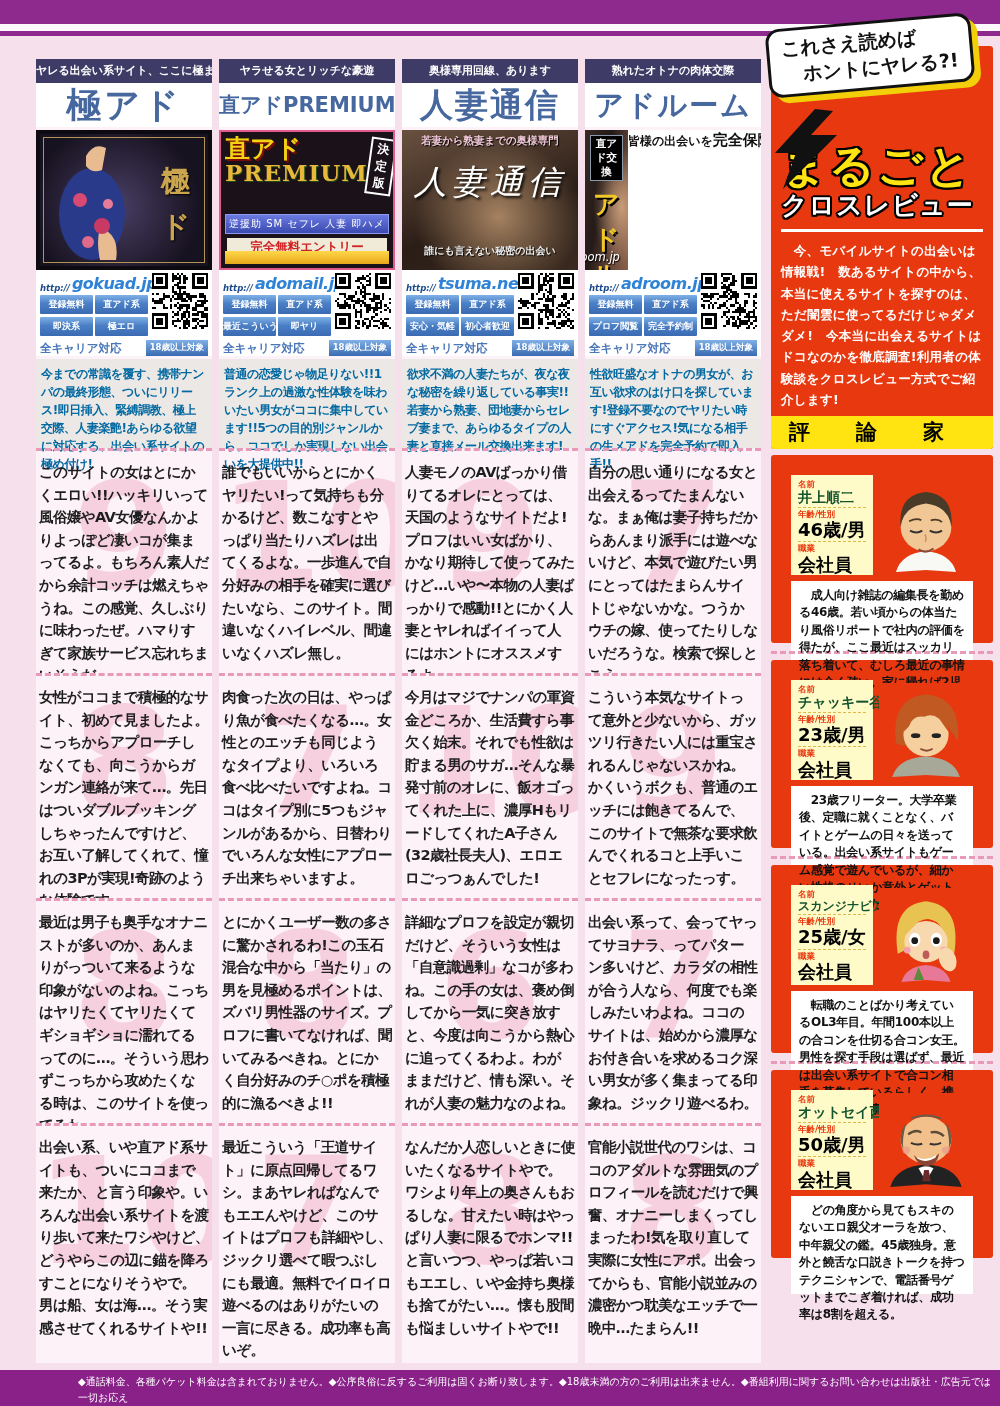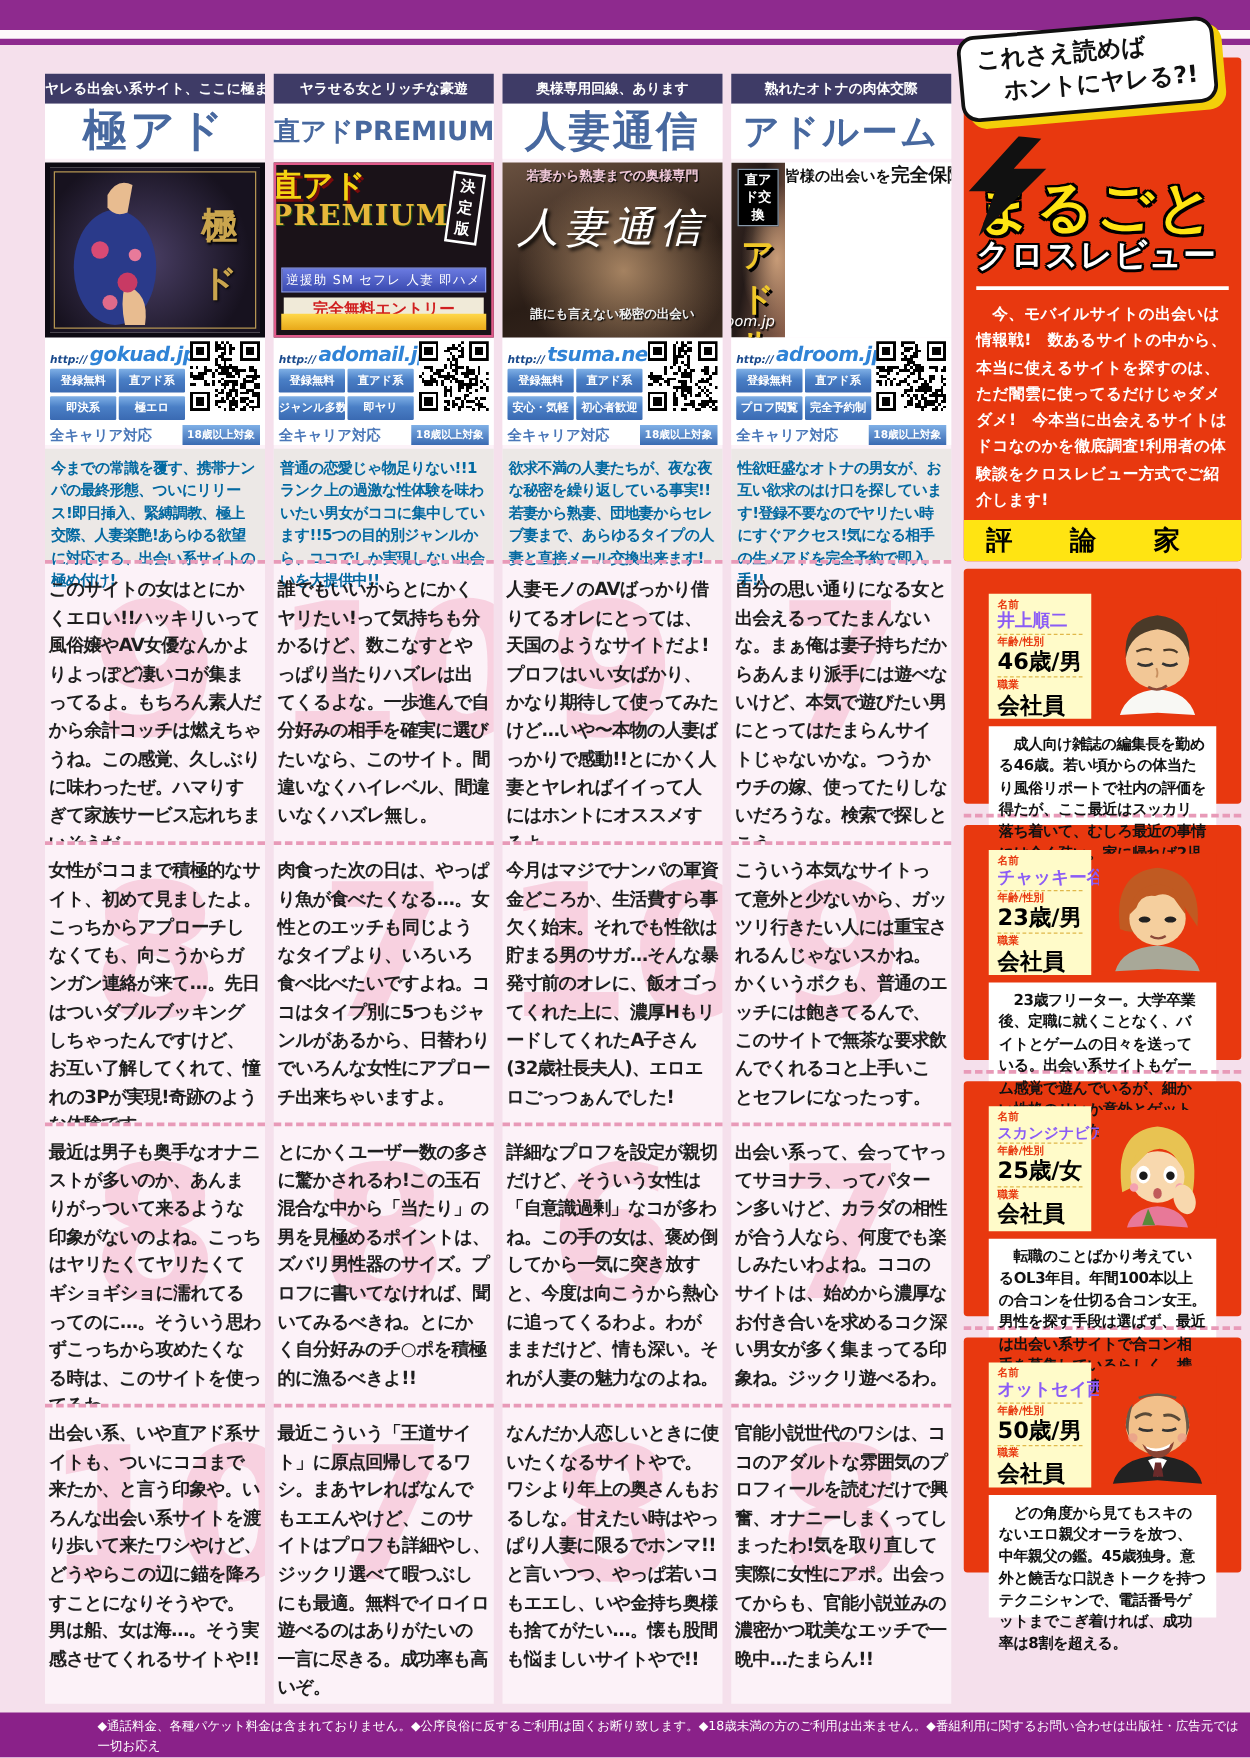--- a/index.html
+++ b/index.html
@@ -18,21 +18,21 @@
   .col4 .sitename{font-size:29px;letter-spacing:2px}
   .banner{height:140px;margin-top:3px;position:relative;overflow:hidden;color:#fff;box-sizing:border-box}
   
   .col1 .banner{background:radial-gradient(circle at 45% 55%,#4a3f66 0%,#17121f 72%);border:4px solid #0d0a12}
   .goldframe{position:absolute;inset:3px;border:1px solid #b49452;pointer-events:none}
   .kim{position:absolute;left:6px;top:4px}
   .v-logo{position:absolute;right:12px;top:8px;writing-mode:vertical-rl;font-size:29px;color:#caa54e;
           font-weight:700;letter-spacing:8px;text-shadow:1px 1px 2px #000;font-family:"DejaVu Serif","Liberation Serif",serif}
   
   .col2 .banner{background:#1a1218;border:2px solid #e05a8a;padding:4px}
-  .b2-top{display:flex;justify-content:flex-end;align-items:flex-start}
+  .b2-top{display:flex;justify-content:flex-start;align-items:flex-start}
   .b2-logo{color:#f5d312;font-weight:900;font-size:25px;line-height:1;text-shadow:2px 2px 0 #7a0b0b}
   .b2-edition{color:#fff;border:2px solid #fff;font-size:12px;font-weight:700;padding:1px 5px;transform:rotate(8deg);margin:2px 4px 0 0}
   .b2-logo2{color:#e8b83a;font-weight:900;font-size:23px;letter-spacing:1px;line-height:1.05;
             font-family:"DejaVu Serif","Liberation Serif",serif;text-shadow:1px 1px 0 #204a18}
   .b2-tags{margin-top:19px;background:linear-gradient(#6a7ae0,#3a4ab0);color:#fff;font-size:10px;font-weight:400;
            text-align:center;padding:2px 0;letter-spacing:1px;border:1px solid #8a9af0}
   .b2-free{background:#f0ead8;color:#d02020;font-weight:800;font-size:12.5px;text-align:center;
            text-decoration:underline;padding:1px 0;margin:4px 2px 0}
   .b2-bar{position:absolute;bottom:4px;left:4px;right:4px;height:13px;background:linear-gradient(#ffd84a,#e8a819)}
   
@@ -89,21 +89,21 @@
   .outline-y{color:#ffe412;font-weight:900;font-size:45px;letter-spacing:2px;line-height:1.08;
      text-shadow:2px 0 0 #000,-2px 0 0 #000,0 2px 0 #000,0 -2px 0 #000,2px 2px 0 #000,-2px -2px 0 #000,2px -2px 0 #000,-2px 2px 0 #000}
   .divider{border-top:3px solid #fff;margin:10px 0 8px}
   .panel-intro{color:#fff;font-size:12.5px;font-weight:700;line-height:1.7;letter-spacing:.3px}
   .critics-bar{position:absolute;bottom:0;left:0;right:0;background:#ffe412;color:#000;font-size:21px;font-weight:900;
                padding:2px 0 3px;letter-spacing:46px;text-indent:18px;white-space:nowrap;overflow:hidden}
   .critic{margin-top:6px;background:#e8380f;border-radius:3px;padding:20px;box-sizing:border-box;height:188px}
   .critic-top{display:flex;gap:6px;height:100px}
   .cinfo{background:#fffbc9;flex:1;padding:3px 7px;min-width:0}
   .clabel{color:#e8380f;font-size:8.5px;font-weight:700;line-height:1.2;margin-top:1px}
-  .cname{color:#8b5cf6;font-size:14px;font-weight:800;line-height:1.25;border-bottom:1px dashed #e0b84a;white-space:nowrap}
+  .cname{color:#14532d;font-size:14px;font-weight:800;line-height:1.25;border-bottom:1px dashed #e0b84a;white-space:nowrap}
   .cage{font-size:18px;font-weight:800;line-height:1.25;border-bottom:1px dashed #e0b84a}
   .cjob{font-size:18px;font-weight:800;line-height:1.25}
   .cavatar{width:94px;height:100px;flex:0 0 94px}
   .critic-bio{margin-top:6px;background:#fff;padding:6px 8px;font-size:12px;font-weight:700;line-height:1.45;
               height:98px;box-sizing:border-box;color:#111;letter-spacing:-0.3px}
   .dash{border-top:3px dashed #e89ab8;margin-top:8px}
   .footer{position:absolute;left:0;right:0;bottom:0;height:36px;background:#8a2189;color:#fff;font-size:10px;
           line-height:1.55;padding:4px 0 0 78px;box-sizing:border-box}
 </style>
 </head>
@@ -390,21 +390,21 @@
     <div class="info">
       <div class="info-grid">
         <div class="ileft">
           <div class="urlrow">
             <span class="scheme">http://</span>
             <span class="domain">adomail.jp/amq</span>
           </div>
           <div class="badges">
             <span class="badge">登録無料</span>
             <span class="badge">直アド系</span>
-            <span class="badge">ジャンル多数</span>
+            <span class="badge">最近こういう</span>
             <span class="badge">即ヤリ</span>
           </div>
         </div>
         <svg class="qrbox qr" viewBox="0 0 25 25" fill="#000" shape-rendering="crispEdges">
             <rect x="15" y="0" width="1" height="1"></rect>
             <rect x="12" y="1" width="1" height="1"></rect>
             <rect x="14" y="1" width="1" height="1"></rect>
             <rect x="10" y="2" width="1" height="1"></rect>
             <rect x="11" y="2" width="1" height="1"></rect>
             <rect x="12" y="2" width="1" height="1"></rect>

